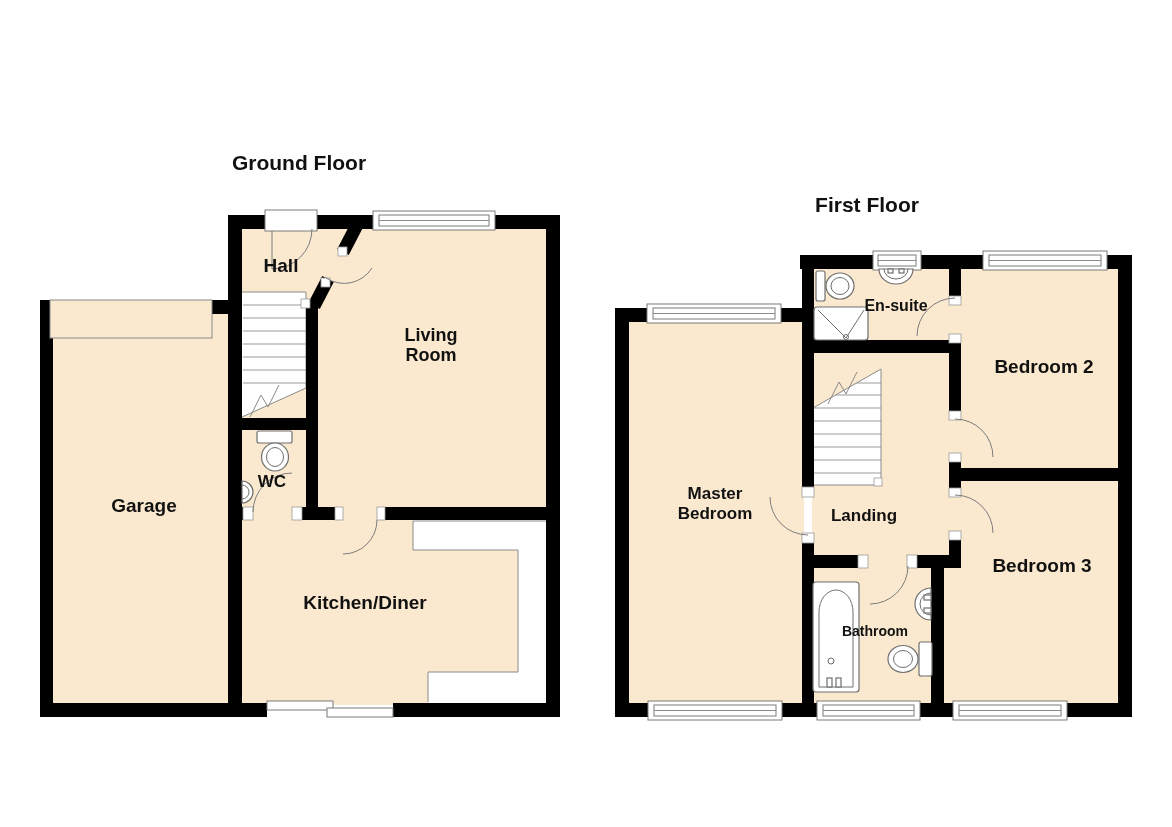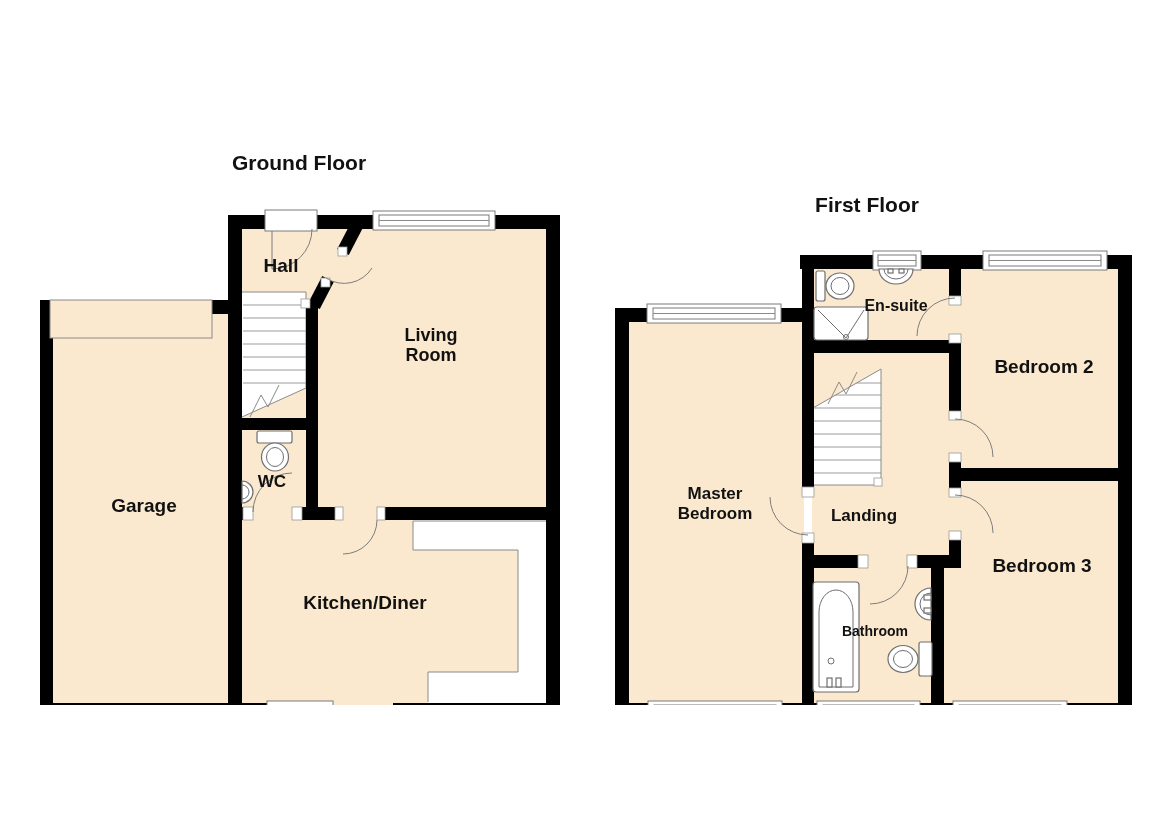--- a/index.html
+++ b/index.html
@@ -1,16 +1,16 @@
 <!DOCTYPE html>
 <html style="--wall: #000000; --floor: #fae9cf; --line: #8a8a8a; --fixture: #6f6f6f; --text: #111111;"><head>
 <meta charset="utf-8">
 <style>
   html,body{margin:0;padding:0;background:#fff;}
-  .stage{position:relative;width:1172px;height:705px;background:#fff;overflow:hidden;}
+  .stage{position:relative;width:1172px;height:827px;background:#fff;overflow:hidden;}
   svg{display:block;}
   .wall{fill:var(--wall,#000);}
   .wallstroke{stroke:var(--wall,#000);stroke-width:13;fill:none;}
   .floor{fill:var(--floor,#fae9cf);}
   .white{fill:#fff;}
   .thin{stroke:var(--line,#8a8a8a);stroke-width:1;fill:none;}
   .tread{stroke:#9b9b9b;stroke-width:1;}
   .jamb{fill:#fff;stroke:#9a9a9a;stroke-width:0.8;}
   .winframe{fill:#fff;stroke:#7a7a7a;stroke-width:1;}
   .arc{stroke:#7d7d7d;stroke-width:1;fill:none;}

